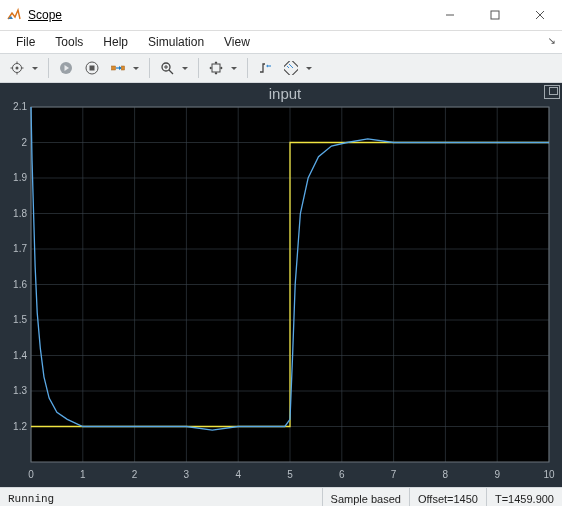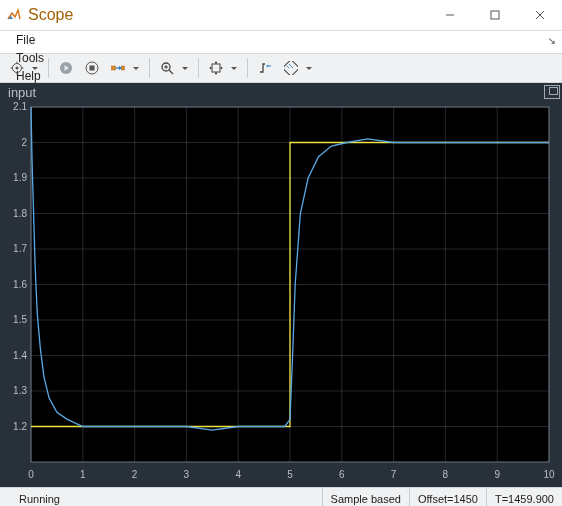--- a/index.html
+++ b/index.html
@@ -20,41 +20,42 @@
     border-bottom: 1px solid #ddd;
     background: #fff;
     padding-left: 6px;
   }
   .titlebar .app-icon {
     width: 16px; height: 16px;
     margin-right: 6px;
   }
   .titlebar .title {
     flex: 1;
-    font-size: 16px;
-    color: #a16207;
+    font-size: 12px;
+    color: #000000;
+    text-decoration: underline;
   }
   .win-btns {
     display: flex;
     height: 100%;
   }
   .win-btn {
     width: 45px;
     display: flex;
     align-items: center;
     justify-content: center;
   }
   .win-btn svg { stroke:#555; }
   .menubar {
     height: 22px;
     display: flex;
+    align-items: center;
     padding: 0 6px;
     font-size: 12px;
     position: relative;
-    flex-direction: column;
   }
   .menubar span.item {
     padding: 2px 10px;
     cursor: default;
   }
   .menubar .grip {
     position:absolute;
     right:6px;
     top:4px;
     font-size:10px;
@@ -100,22 +101,22 @@
     background:#c7ccd0;
     margin:0 4px;
   }
   .scope-area {
     background:#28313a;
     height: 404px;
     position:relative;
   }
   .scope-title {
     color:#b8bfc5;
-    text-align:left;
-    font-size:13px;
+    text-align:center;
+    font-size:15px;
     position:absolute;
     top:2px;
     left:8px; right:0;
   }
   .restore-btn {
     position:absolute;
     top:2px;
     right:2px;
     width:14px;
     height:12px;
@@ -141,21 +142,22 @@
     height: 22px;
     background:#eff1f2;
     border-top:1px solid #d4d8db;
     display:flex;
     align-items:center;
     font-size:11px;
     padding:0;
   }
   .statusbar .status-text{
     flex:1;
-    padding-left:19px;
+    padding-left:8px;
+    font-family:Liberation Mono, monospace;
   }
   .statusbar .cell{
     border-left:1px solid #c7ccd0;
     padding:0 8px;
     height:100%;
     display:flex;
     align-items:center;
   }
 </style>
 </head>
@@ -184,20 +186,21 @@
           <line x1="9" y1="1" x2="1" y2="9" stroke-width="1"></line>
         </svg>
     </div>
   </div>
 </div>
 
 <div class="menubar">
   <span class="item">File</span>
   <span class="item">Tools</span>
   <span class="item">Help</span>
+  <span class="item">Simulation</span>
   <span class="item">View</span>
   <span class="grip">↘</span>
 </div>
 
 <div class="toolbar">
   <div class="tbtn dd" title="Configuration">
     <svg width="14" height="14">
         <circle cx="7" cy="7" r="4.5" fill="none" stroke="#555" stroke-width="1"></circle>
         <circle cx="7" cy="7" r="1.5" fill="#555"></circle>
         <g stroke="#555" stroke-width="1">

